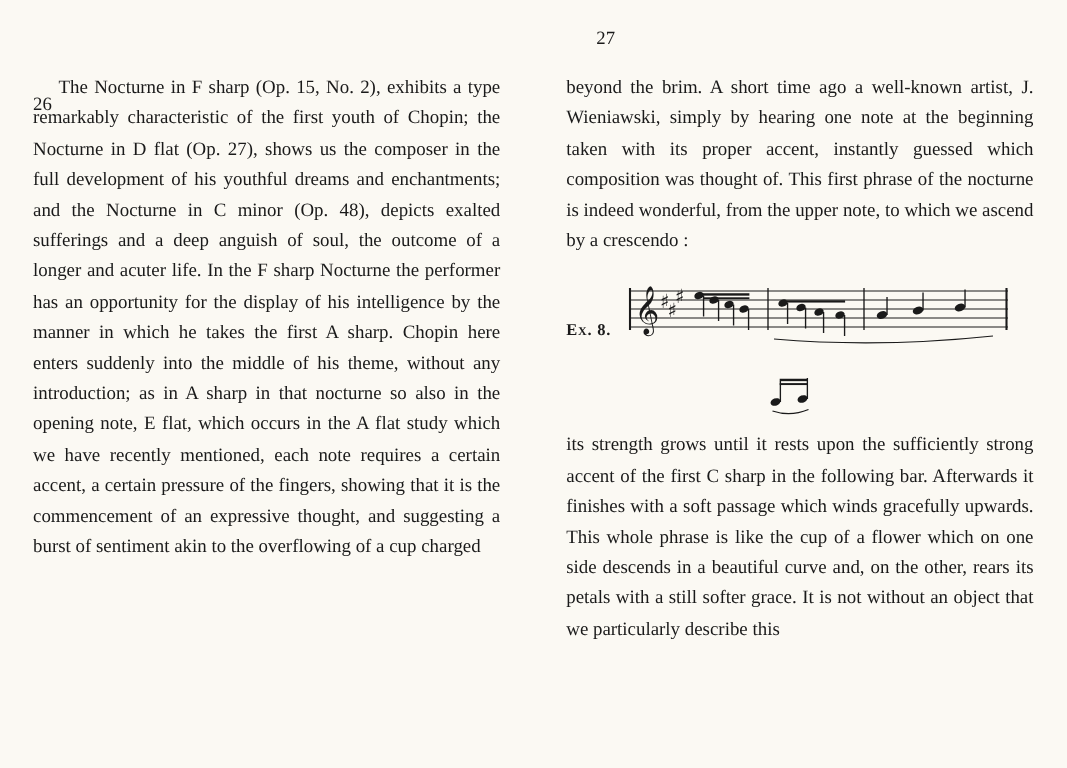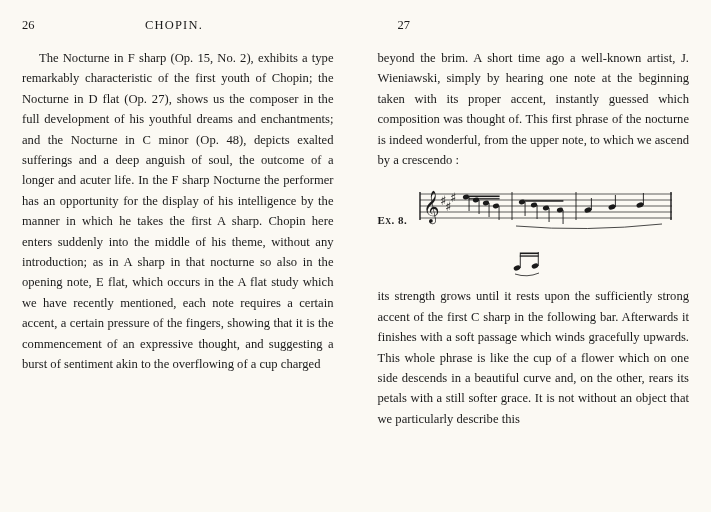--- a/index.html
+++ b/index.html
@@ -52,21 +52,21 @@
     font-size: 12.5px;
     letter-spacing: 0;
   }
   .runhead .title {
     flex: 1;
     text-align: center;
     font-variant: small-caps;
     letter-spacing: 1.2px;
     font-size: 12.5px;
   }
-  .runhead.left .folio { order: 0; }
+  .runhead.left .folio { order: 0; margin-top: 44px; }
   .runhead.left .title { order: 1; }
   .runhead.left .spacer { order: 2; width: 20px; }
   .runhead.right .spacer { order: 0; width: 20px; }
   .runhead.right .title { order: 1; }
   .runhead.right .folio { order: 2; text-align: right; }
 
   p.body {
     margin: 0 0 0 0;
     font-size: 12.6px;
     line-height: 20.4px;
@@ -114,21 +114,20 @@
 </style>
 </head>
 <body>
 
 <div class="page">
   <div class="spread">
 
     <div class="leaf leaf-left">
       <div class="runhead left">
         <span class="folio">26</span>
-        <span class="title">CHOPIN.</span>
         <span class="spacer"></span>
       </div>
       <div class="col-text">
         <p class="body indent">The Nocturne in F sharp (Op. 15, No. 2), exhibits a type remarkably characteristic of the first youth of Chopin; the Nocturne in D flat (Op. 27), shows us the composer in the full development of his youthful dreams and enchantments; and the Nocturne in C minor (Op. 48), depicts exalted sufferings and a deep anguish of soul, the outcome of a longer and acuter life. In the F sharp Nocturne the performer has an opportunity for the display of his intelligence by the manner in which he takes the first A sharp. Chopin here enters suddenly into the middle of his theme, without any introduction; as in A sharp in that nocturne so also in the opening note, E flat, which occurs in the A flat study which we have recently mentioned, each note requires a certain accent, a certain pressure of the fingers, showing that it is the commencement of an expressive thought, and suggesting a burst of sentiment akin to the overflowing of a cup charged</p>
       </div>
     </div>
 
     <div class="leaf leaf-right">
       <div class="runhead right">
         <span class="spacer"></span>

